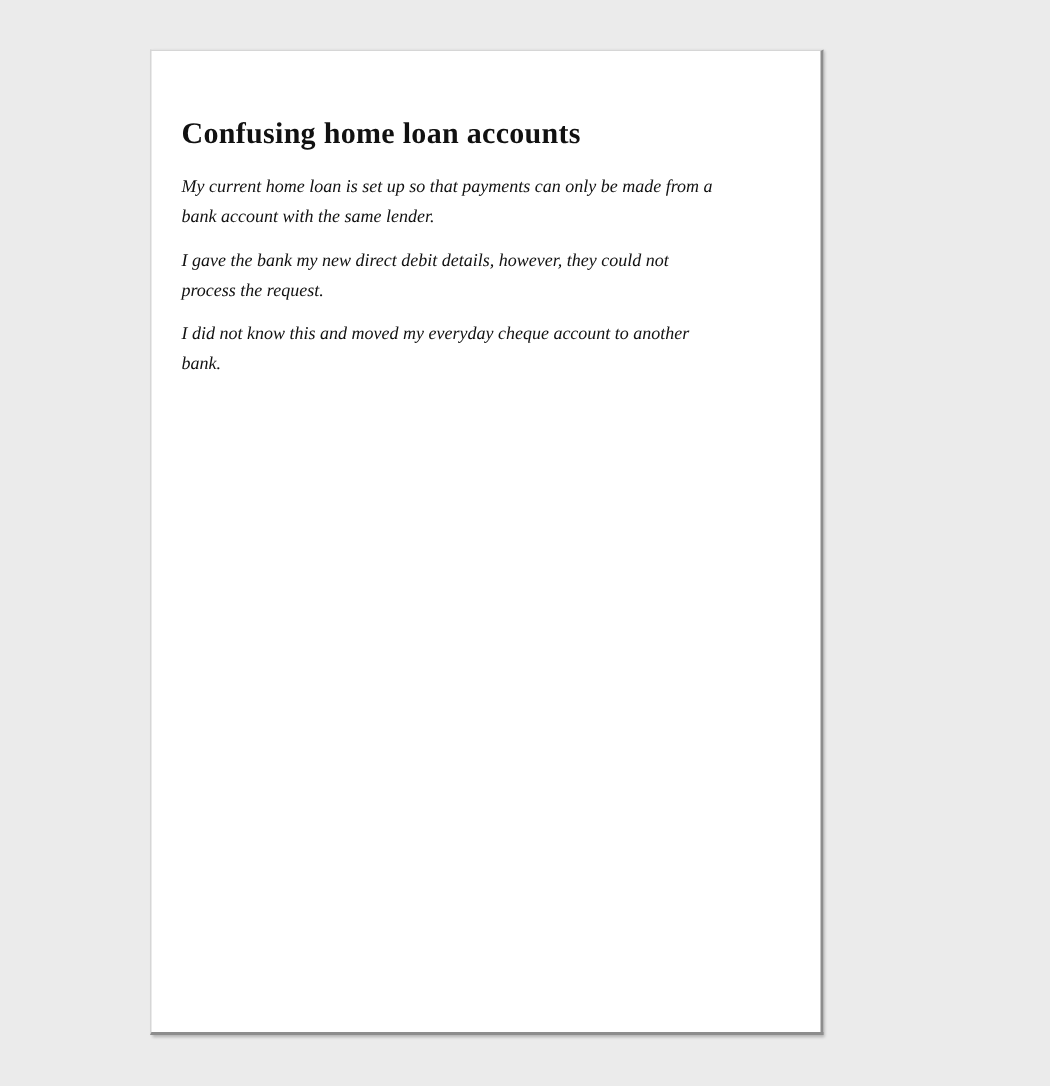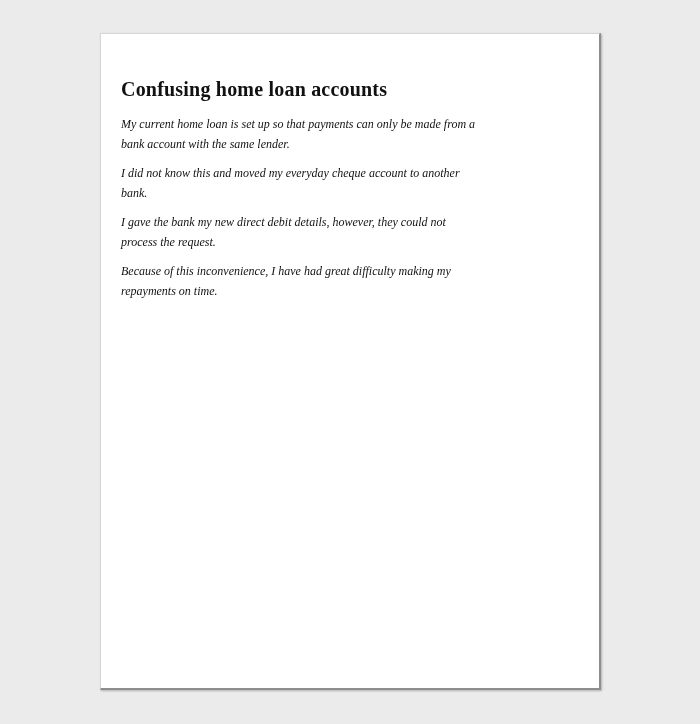--- a/index.html
+++ b/index.html
@@ -16,21 +16,21 @@
   }
   .canvas {
     position: absolute;
     inset: 0;
     background: #ebebeb;
   }
   .page {
     position: absolute;
     left: 100px;
     top: 33px;
-    width: 501px;
+    width: 449px;
     height: 657px;
     background: #ffffff;
     border: 1px solid #d6d6d6;
     border-right: 2px solid #8d8d8d;
     border-bottom: 2px solid #8d8d8d;
     box-shadow: 1px 1px 2px rgba(0,0,0,0.25);
     box-sizing: border-box;
     padding: 42px 20px 0 20px;
   }
   .doc-title {
@@ -52,20 +52,18 @@
   }
 </style>
 </head>
 <body>
 
 <div class="canvas">
   <div class="page">
     <h1 class="doc-title">Confusing home loan accounts</h1>
     <p class="para">My current home loan is set up so that payments can only be made from a
 bank account with the same lender.</p>
+    <p class="para">I gave the bank my new direct debit details, however, they could not
+process the request.</p>
     <p class="para">I did not know this and moved my everyday cheque account to another
 bank.</p>
-    <p class="para">I gave the bank my new direct debit details, however, they could not
-process the request.</p>
-    <p class="para">Because of this inconvenience, I have had great difficulty making my
-repayments on time.</p>
   </div>
 </div>
 
 </body></html>

